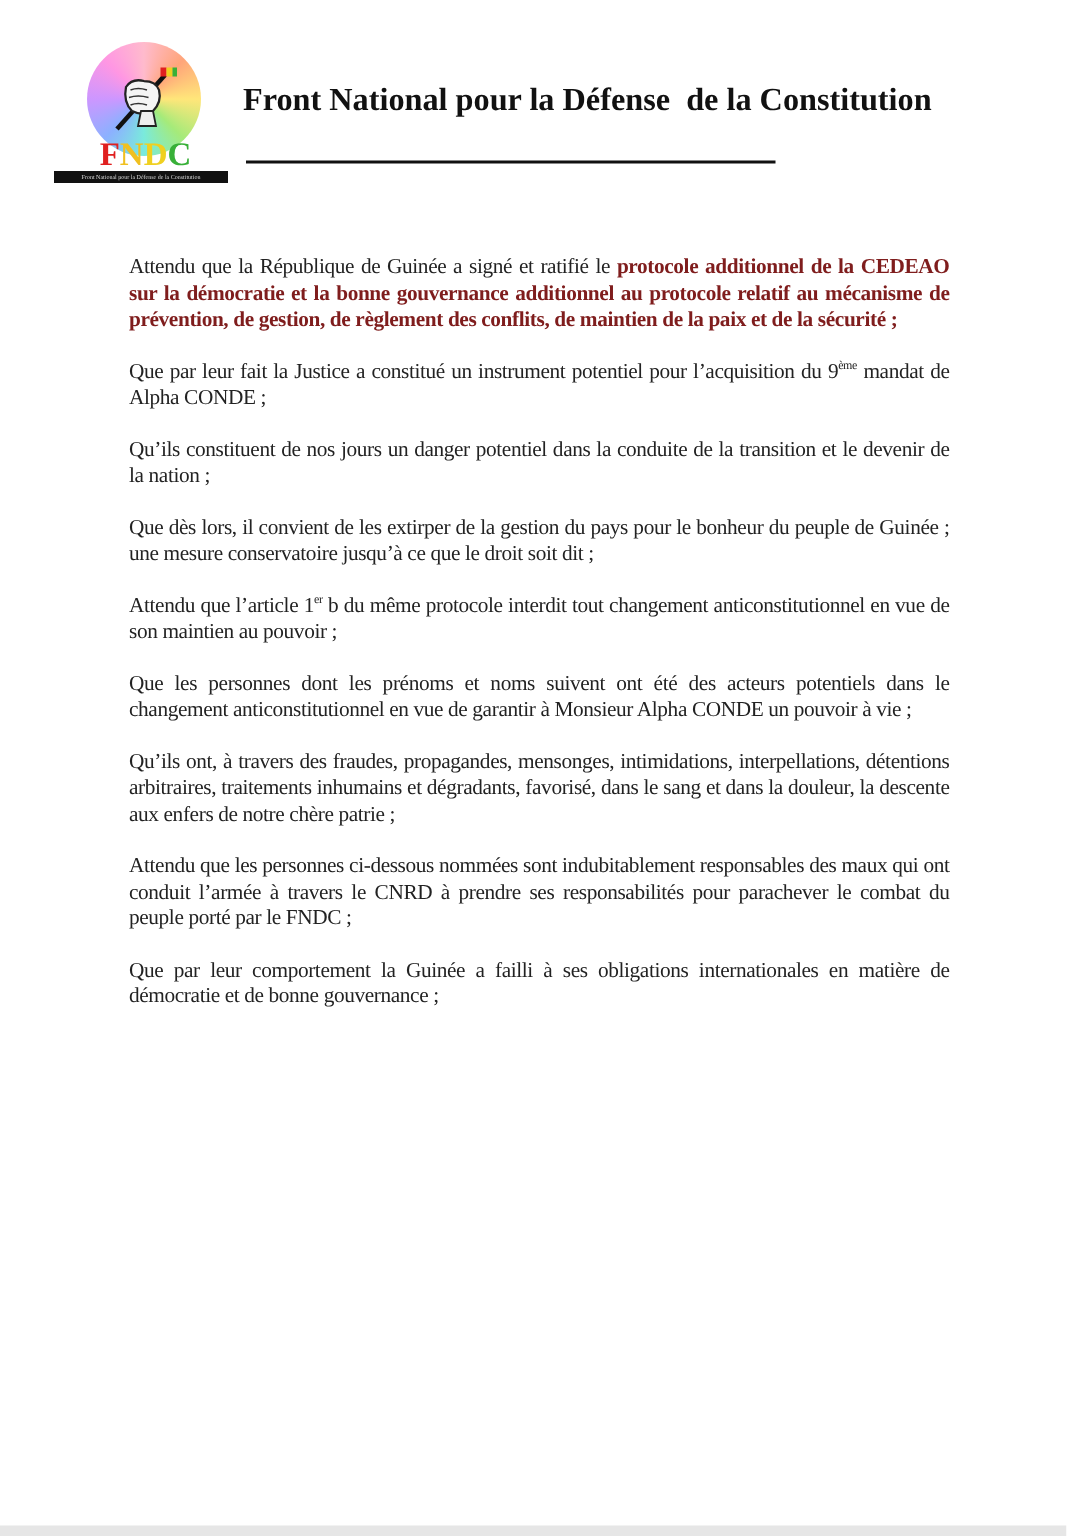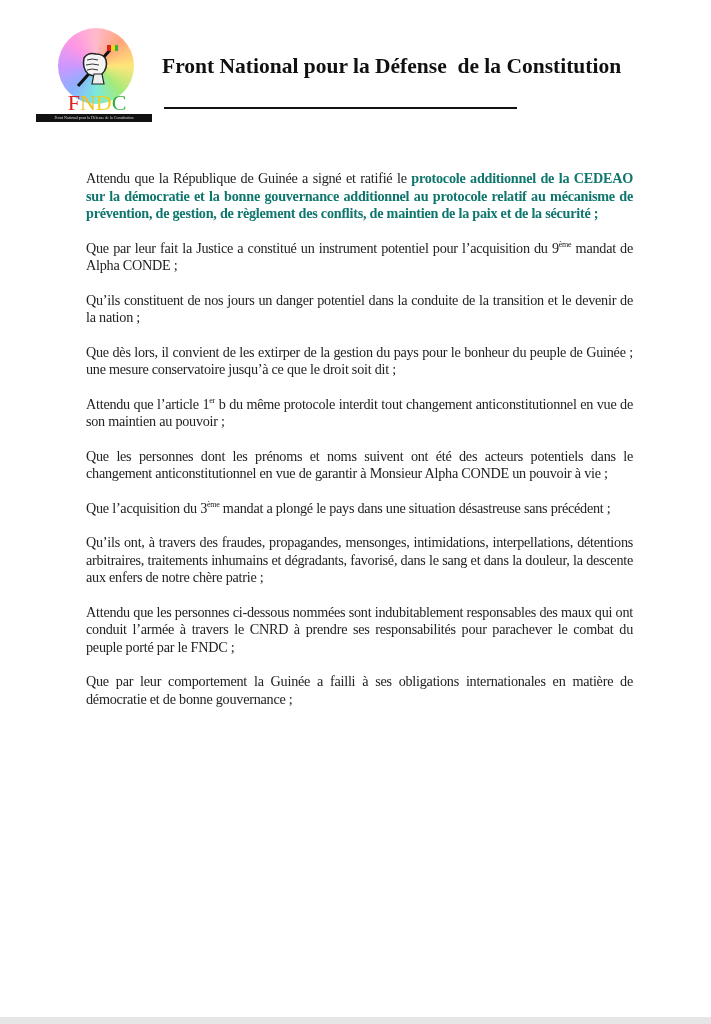--- a/index.html
+++ b/index.html
@@ -39,21 +39,21 @@
       width: 44px;
       height: 44px;
     }
     .logo-text {
       position: absolute;
       left: 18px;
       top: 66px;
       width: 86px;
       text-align: center;
       font-family: "Liberation Serif", serif;
-      font-weight: normal;
+      font-weight: bold;
       font-size: 22px;
       letter-spacing: 0px;
       line-height: 22px;
     }
     .logo-text .f { color: #e02020; }
     .logo-text .n { color: #f0c020; }
     .logo-text .d { color: #f0d020; }
     .logo-text .c { color: #38b038; }
     .logo-band {
       position: absolute;
@@ -97,21 +97,21 @@
     }
     .para {
       font-family: "Liberation Serif", serif;
       font-size: 14.2px;
       line-height: 17.5px;
       text-align: justify;
       color: #222;
       margin: 0 0 17px 0;
       letter-spacing: -0.25px;
     }
-    .para b { color: #0f766e; }
+    .para b { color: #7f1d1d; }
     sup {
       font-size: 8px;
       line-height: 0;
       vertical-align: 6px;
     }
     .bottom-bar {
       position: absolute;
       left: 0;
       bottom: 0;
       width: 711px;
@@ -142,19 +142,18 @@
 <h1 class="title">Front National pour la Défense  de la Constitution</h1>
 <div class="title-rule"></div>
 
 <div class="content" id="content">
     <p class="para"><span>Attendu que la République de Guinée a signé et ratifié le </span><b>protocole additionnel de la CEDEAO sur la démocratie et la bonne gouvernance additionnel au protocole relatif au mécanisme de prévention, de gestion, de règlement des conflits, de maintien de la paix et de la sécurité ;</b></p>
     <p class="para"><span>Que par leur fait la Justice a constitué un instrument potentiel pour l’acquisition du 9</span><sup>ème</sup><span> mandat de Alpha CONDE ;</span></p>
     <p class="para"><span>Qu’ils constituent de nos jours un danger potentiel dans la conduite de la transition et le devenir de la nation ;</span></p>
     <p class="para"><span>Que dès lors, il convient de les extirper de la gestion du pays pour le bonheur du peuple de Guinée ; une mesure conservatoire jusqu’à ce que le droit soit dit ;</span></p>
     <p class="para"><span>Attendu que l’article 1</span><sup>er</sup><span> b du même protocole interdit tout changement anticonstitutionnel en vue de son maintien au pouvoir ;</span></p>
     <p class="para"><span>Que les personnes dont les prénoms et noms suivent ont été des acteurs potentiels dans le changement anticonstitutionnel en vue de garantir à Monsieur Alpha CONDE un pouvoir à vie ;</span></p>
-    <p class="para"><span>Que l’acquisition du 3</span><sup>ème</sup><span> mandat a plongé le pays dans une situation désastreuse sans précédent ;</span></p>
     <p class="para"><span>Qu’ils ont, à travers des fraudes, propagandes, mensonges, intimidations, interpellations, détentions arbitraires, traitements inhumains et dégradants, favorisé, dans le sang et dans la douleur, la descente aux enfers de notre chère patrie ;</span></p>
     <p class="para"><span>Attendu que les personnes ci-dessous nommées sont indubitablement responsables des maux qui ont conduit l’armée à travers le CNRD à prendre ses responsabilités pour parachever le combat du peuple porté par le FNDC ;</span></p>
     <p class="para"><span>Que par leur comportement la Guinée a failli à ses obligations internationales en matière de démocratie et de bonne gouvernance ;</span></p>
   </div>
 
 <div class="bottom-bar"></div>
 
 </body></html>

